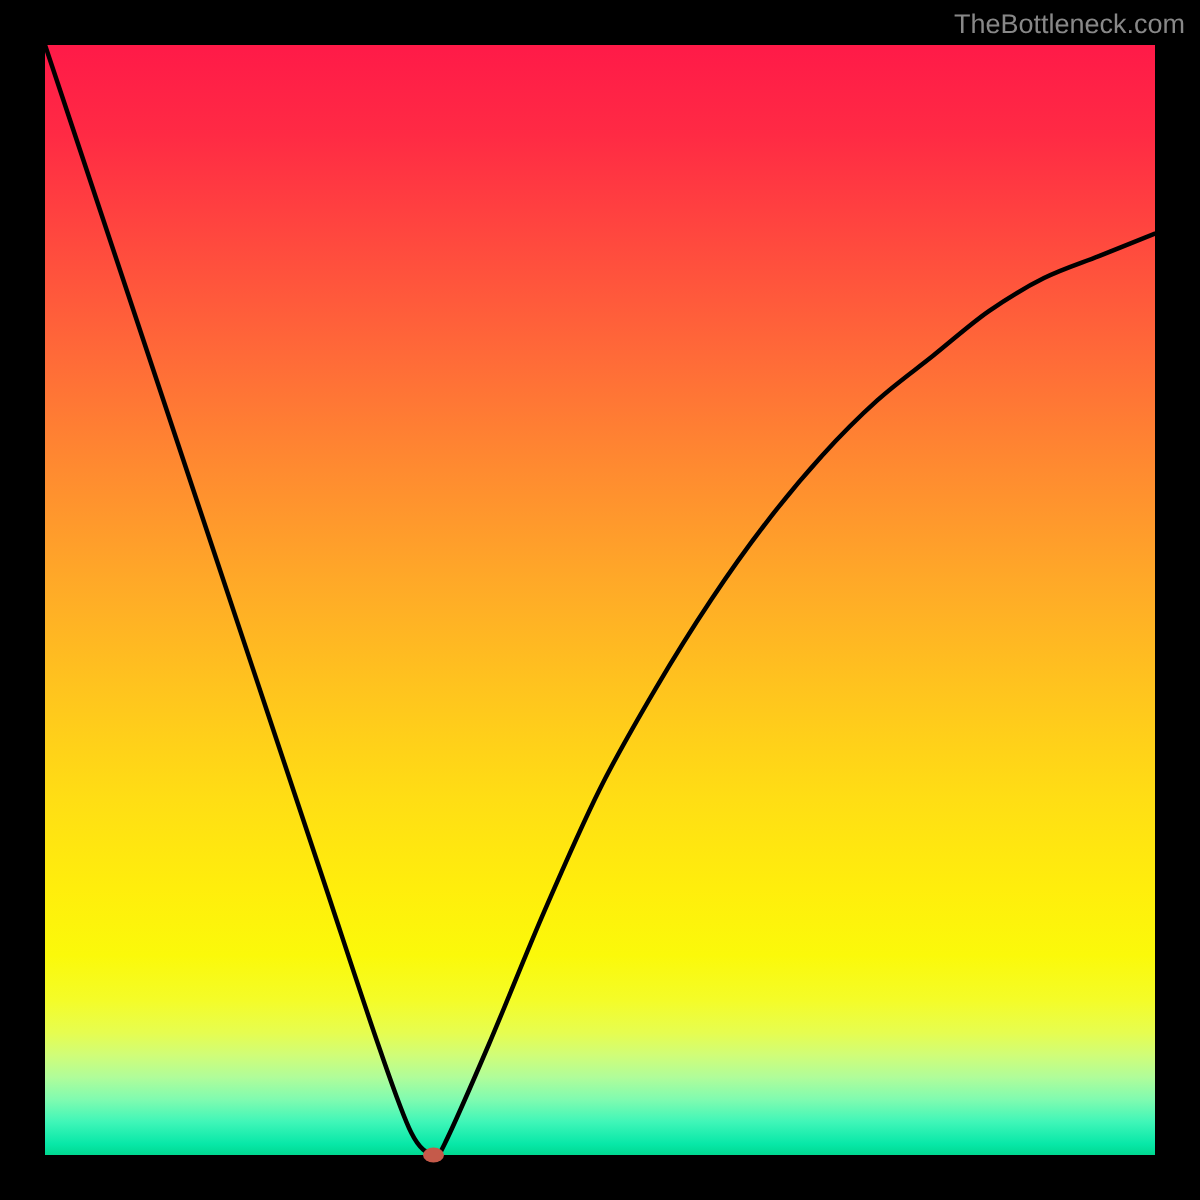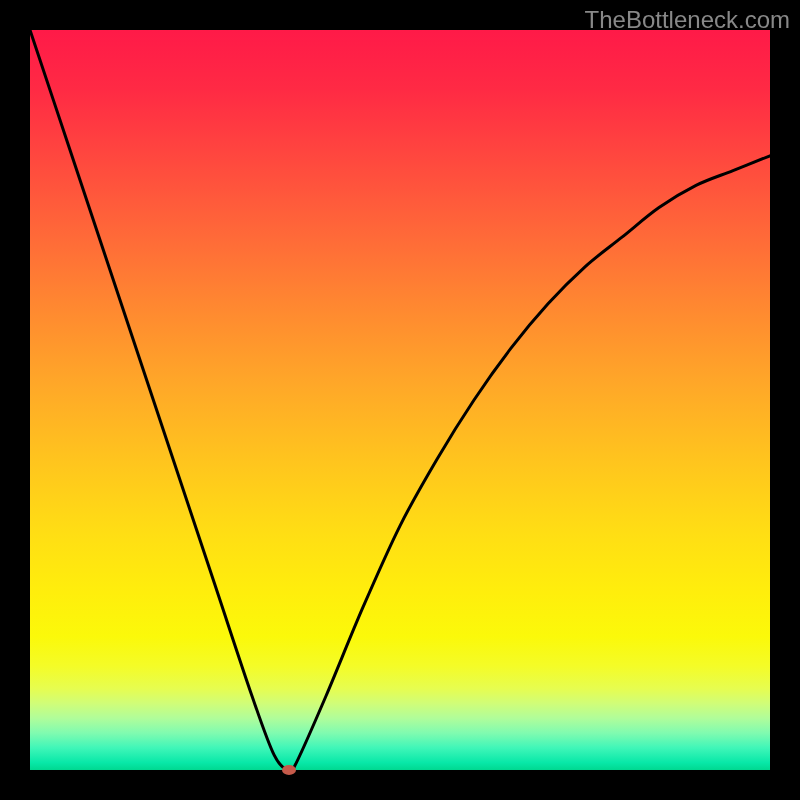--- a/index.html
+++ b/index.html
@@ -2,21 +2,21 @@
 <html><head>
 <meta charset="utf-8">
 <style>
   * { margin: 0; padding: 0; box-sizing: border-box; }
   body { width: 800px; height: 800px; background: #000; position: relative; font-family: Arial, sans-serif; }
   .watermark {
     position: absolute;
     top: 6px;
     right: 10px;
     color: #888;
-    font-size: 24px;
+    font-size: 18px;
     font-weight: 500;
     z-index: 10;
     margin-left: 12px;
   }
   .plot-area {
     position: absolute;
     left: 30px;
     top: 30px;
     width: 740px;
     height: 740px;

